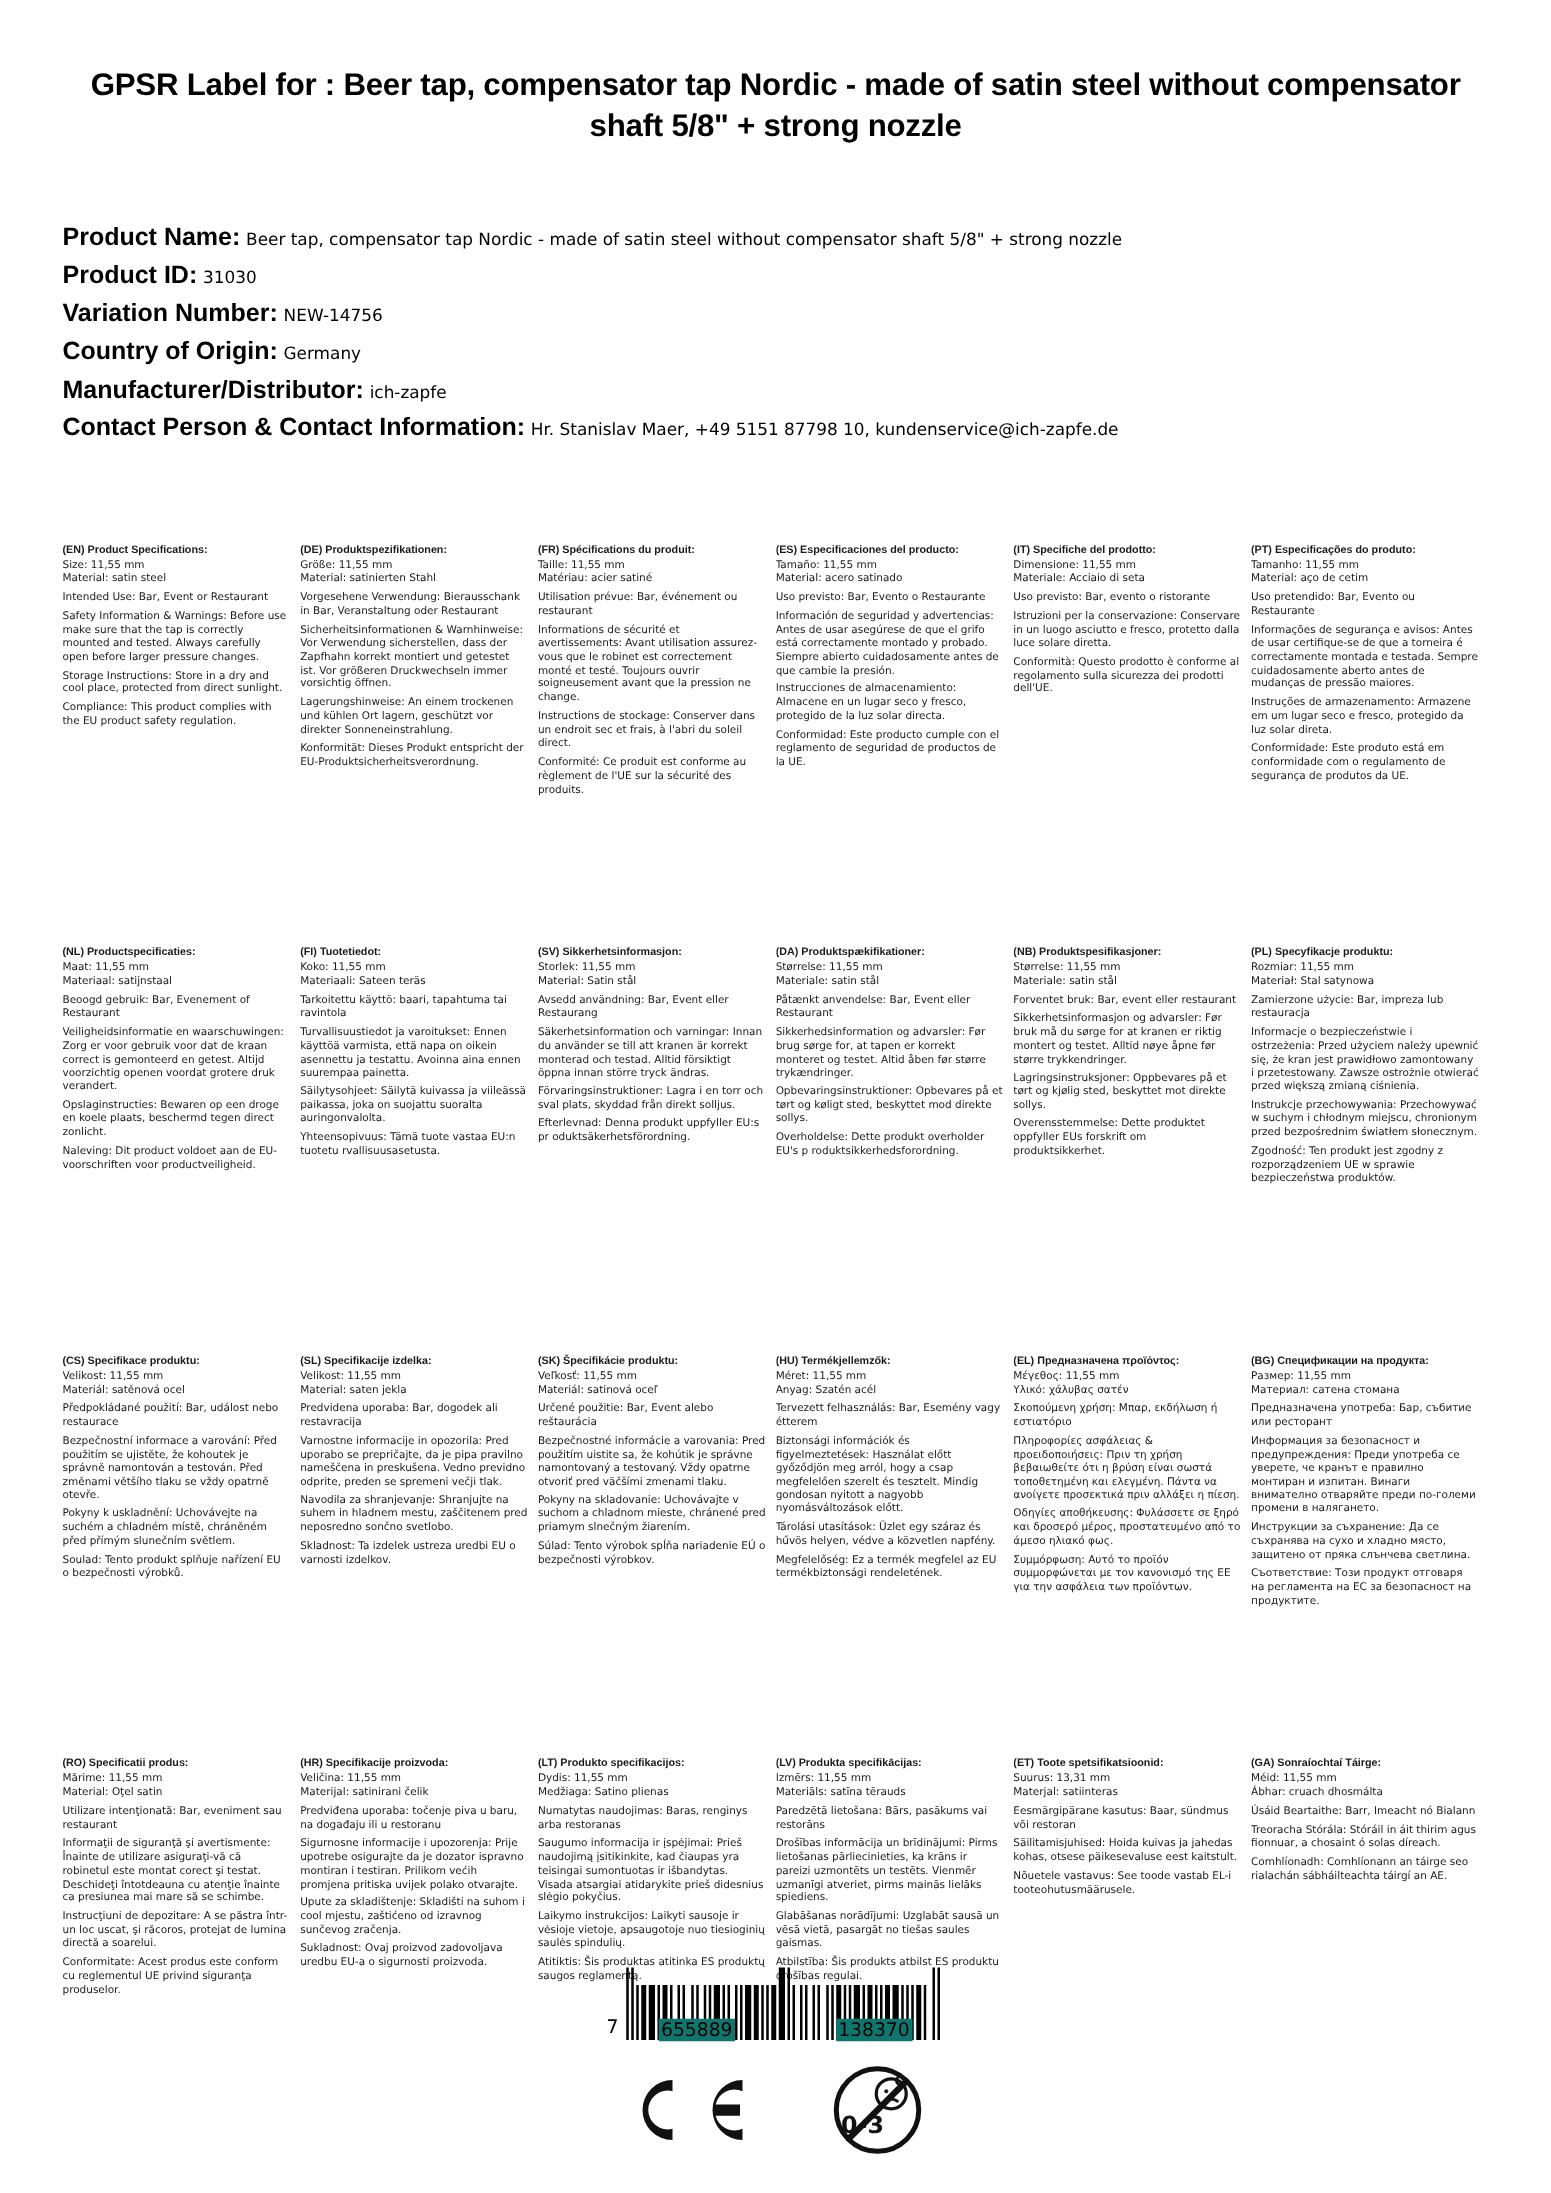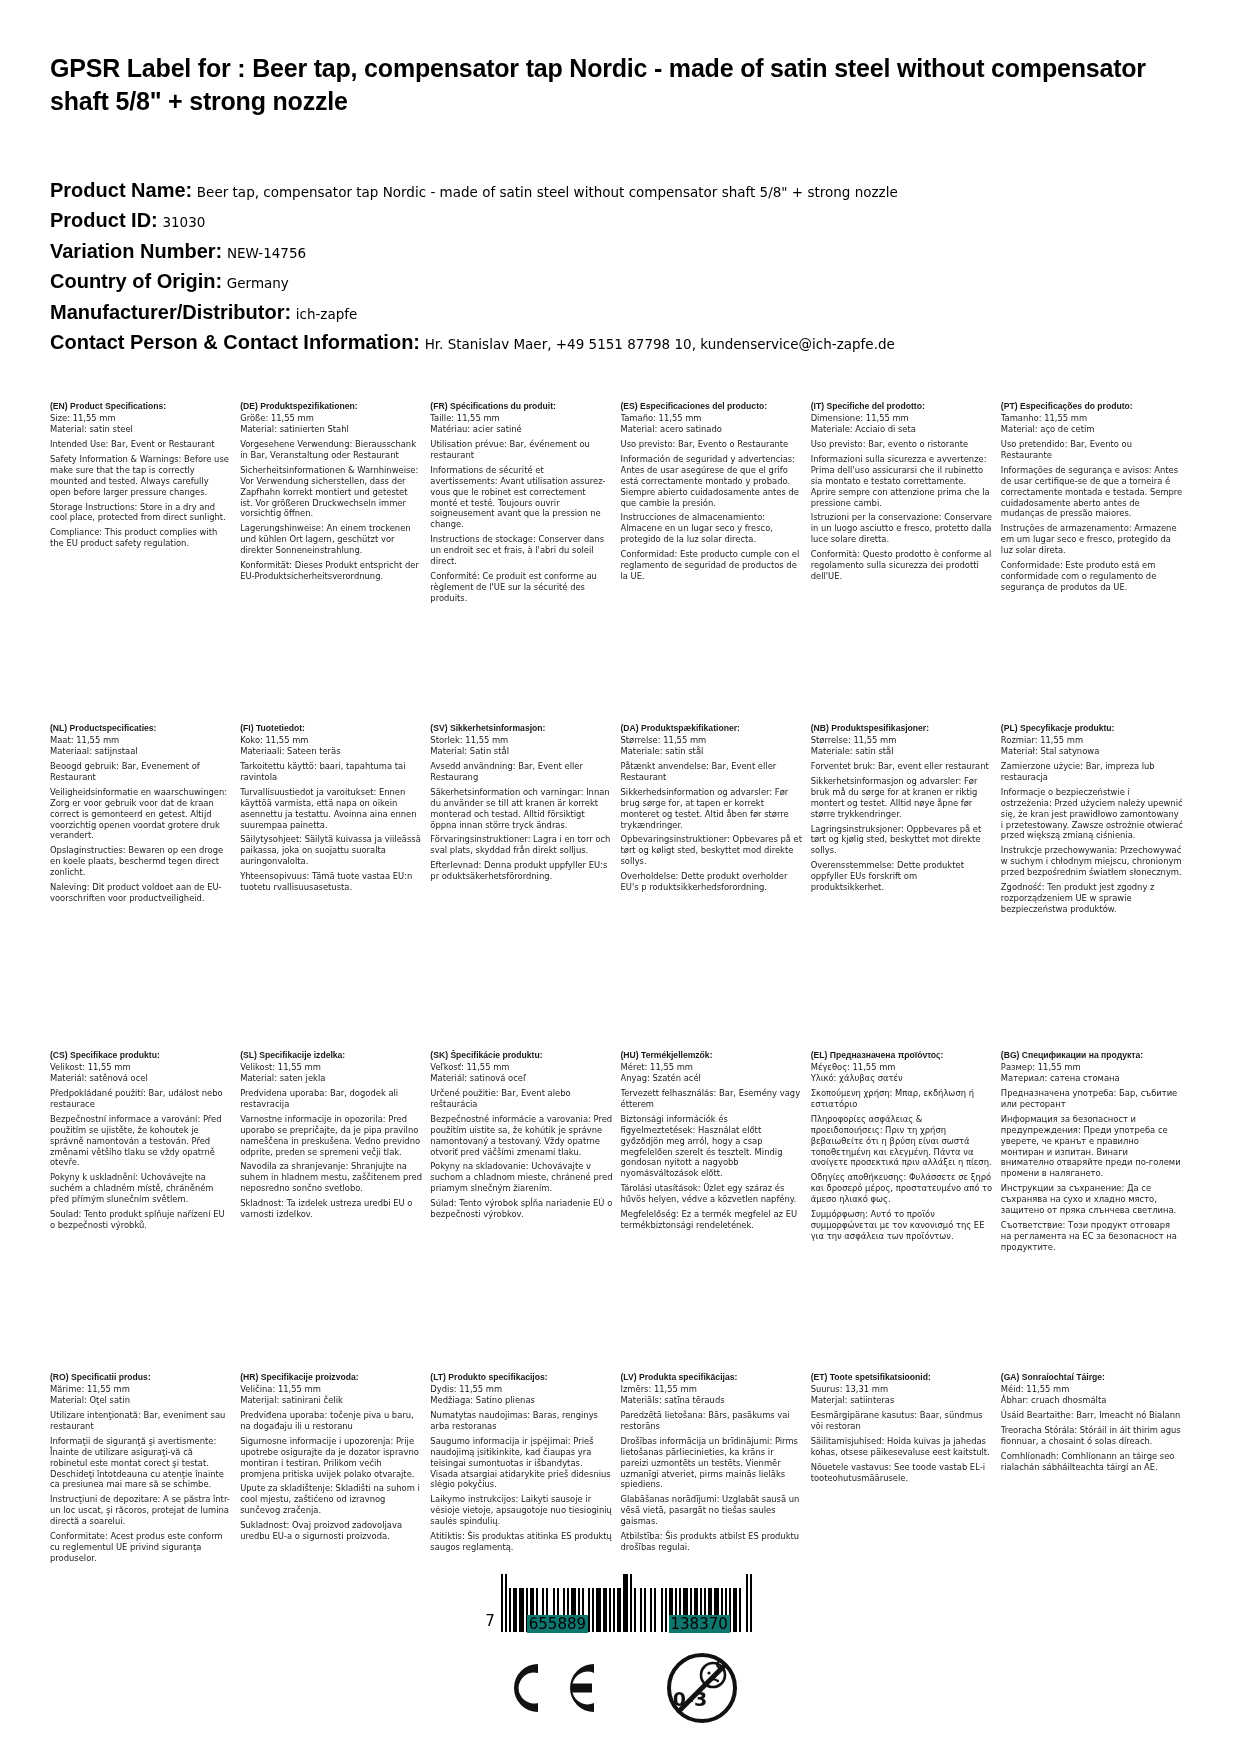--- a/index.html
+++ b/index.html
@@ -13,21 +13,21 @@
     position: relative;
     overflow: hidden;
   }
   .page { padding: 0 50px; }
 
   .doc-title {
     font-family: "Liberation Sans", sans-serif;
     font-weight: bold;
     font-size: 25px;
     line-height: 1.30;
-    text-align: left;
+    text-align: center;
     margin: 0;
     padding-top: 52px;
     letter-spacing: -0.2px;
   }
 
   .meta {
     margin-top: 58px;
     font-size: 14.5px;
     line-height: 1.52;
   }
@@ -49,21 +49,21 @@
     column-gap: 0px;
     row-gap: 0px;
   }
   .lang-cell {
     padding-right: 8px;
     font-size: 8.4px;
     line-height: 1.30;
     color: #1a1a1a;
     overflow: hidden;
   }
-  .lang-row-1 .lang-cell { height: 278px; }
+  .lang-row-1 .lang-cell { height: 278px; margin-top: 33px; }
   .lang-row-2 .lang-cell { height: 283px; }
   .lang-row-3 .lang-cell { height: 278px; }
   .lang-row-4 .lang-cell { height: 250px; }
 
   .lang-head {
     font-family: "Liberation Sans", sans-serif;
     font-weight: bold;
     font-size: 8.6px;
     line-height: 1.25;
     margin-bottom: 1px;
@@ -185,21 +185,20 @@
         <p class="lang-para">Uso previsto: Bar, Evento o Restaurante</p>
         <p class="lang-para">Información de seguridad y advertencias: Antes de usar asegúrese de que el grifo está correctamente montado y probado. Siempre abierto cuidadosamente antes de que cambie la presión.</p>
         <p class="lang-para">Instrucciones de almacenamiento: Almacene en un lugar seco y fresco, protegido de la luz solar directa.</p>
         <p class="lang-para">Conformidad: Este producto cumple con el reglamento de seguridad de productos de la UE.</p>
       </div>
       <div class="lang-cell">
         <div class="lang-head">(IT) Specifiche del prodotto:</div>
         <div class="lang-line">Dimensione: 11,55 mm</div>
         <p class="lang-para">Materiale: Acciaio di seta</p>
         <p class="lang-para">Uso previsto: Bar, evento o ristorante</p>
-        <p class="lang-para">Informazioni sulla sicurezza e avvertenze: Prima dell'uso assicurarsi che il rubinetto sia montato e testato correttamente. Aprire sempre con attenzione prima che la pressione cambi.</p>
         <p class="lang-para">Istruzioni per la conservazione: Conservare in un luogo asciutto e fresco, protetto dalla luce solare diretta.</p>
         <p class="lang-para">Conformità: Questo prodotto è conforme al regolamento sulla sicurezza dei prodotti dell'UE.</p>
       </div>
       <div class="lang-cell">
         <div class="lang-head">(PT) Especificações do produto:</div>
         <div class="lang-line">Tamanho: 11,55 mm</div>
         <p class="lang-para">Material: aço de cetim</p>
         <p class="lang-para">Uso pretendido: Bar, Evento ou Restaurante</p>
         <p class="lang-para">Informações de segurança e avisos: Antes de usar certifique-se de que a torneira é correctamente montada e testada. Sempre cuidadosamente aberto antes de mudanças de pressão maiores.</p>
         <p class="lang-para">Instruções de armazenamento: Armazene em um lugar seco e fresco, protegido da luz solar direta.</p>

